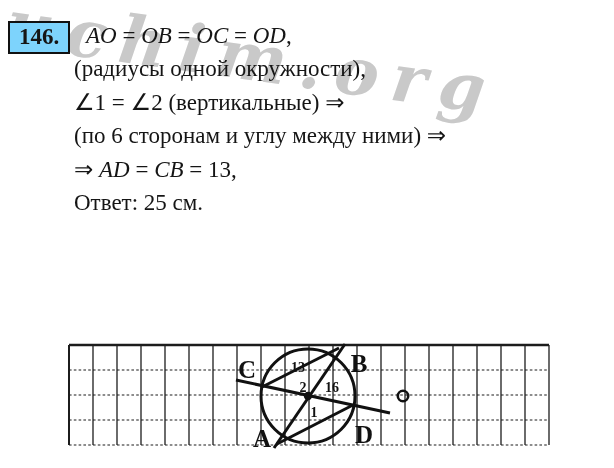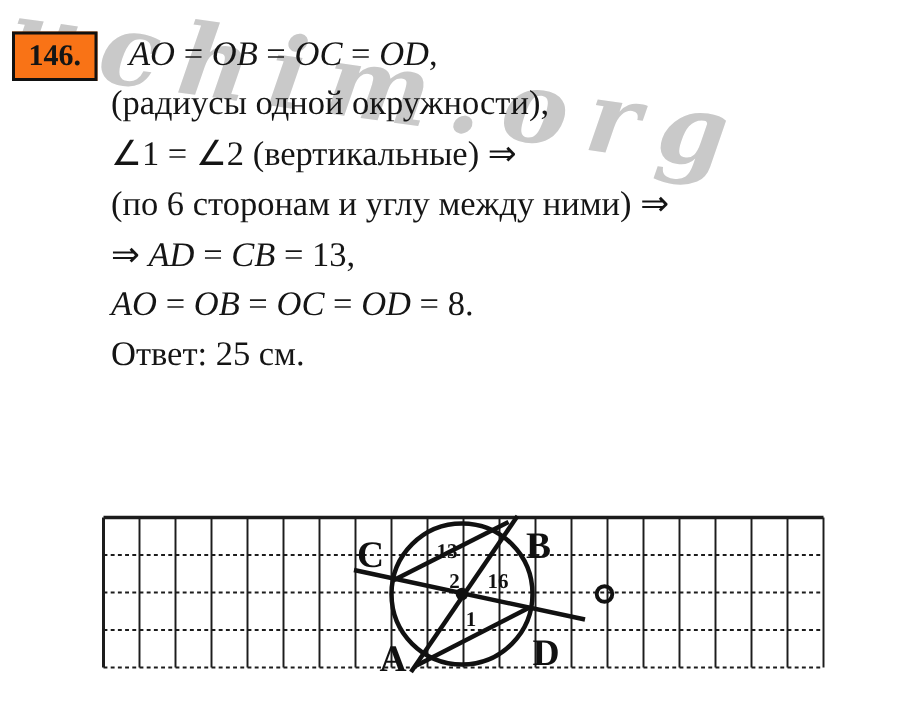--- a/index.html
+++ b/index.html
@@ -33,22 +33,22 @@
   .sline.first{padding-left:86px;}
   .var{font-style:italic;}
   .sub{
     font-size:0.62em;font-style:italic;
     vertical-align:-0.28em;letter-spacing:0.5px;
   }
   .numbox{
     position:absolute;left:8px;top:21px;z-index:2;
     border:2px solid #111;
     padding:0px 9px 1px 9px;
-    font-weight:bold;font-size:20px;line-height:28px;
-    background:#f97316;
+    font-weight:bold;font-size:23px;line-height:28px;
+    background:#7dd3fc;
   }
   
   .figure{
     position:absolute;left:60px;top:338px;z-index:1;
   }
   svg text{
     font-family:"Liberation Serif", serif;
     fill:#111;
   }
   .ptlabel{font-size:25px;font-weight:bold;}
@@ -62,21 +62,20 @@
 <div class="numbox">
   <span>146.</span>
 </div>
 
 <div class="solution">
     <div class="sline first"><span class="var">AO</span><span> = </span><span class="var">OB</span><span> = </span><span class="var">OC</span><span> = </span><span class="var">OD</span><span>,</span></div>
     <div class="sline"><span>(радиусы одной окружности),</span></div>
     <div class="sline"><span>∠1 = ∠2 (вертикальные) ⇒</span></div>
     <div class="sline"><span>(по 6 сторонам и углу между ними) ⇒</span></div>
     <div class="sline"><span>⇒ </span><span class="var">AD</span><span> = </span><span class="var">CB</span><span> = 13,</span></div>
-    <div class="sline"><span class="var">AO</span><span> = </span><span class="var">OB</span><span> = </span><span class="var">OC</span><span> = </span><span class="var">OD</span><span> = 8.</span></div>
     <div class="sline"><span>Ответ: 25 см.</span></div>
   </div>
 
 <div class="figure">
   <svg width="500" height="122" viewBox="0 0 500 122">
 
     <g>
         <line x1="9" x2="9" y1="7" y2="107" stroke="#1c1c1c" stroke-width="2"></line>
         <line x1="33" x2="33" y1="7" y2="107" stroke="#1c1c1c" stroke-width="1.3"></line>
         <line x1="57" x2="57" y1="7" y2="107" stroke="#1c1c1c" stroke-width="1.3"></line>

